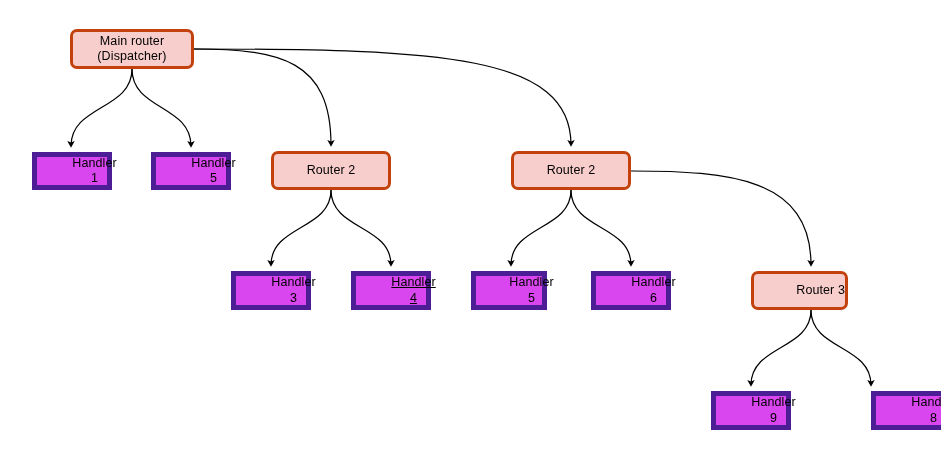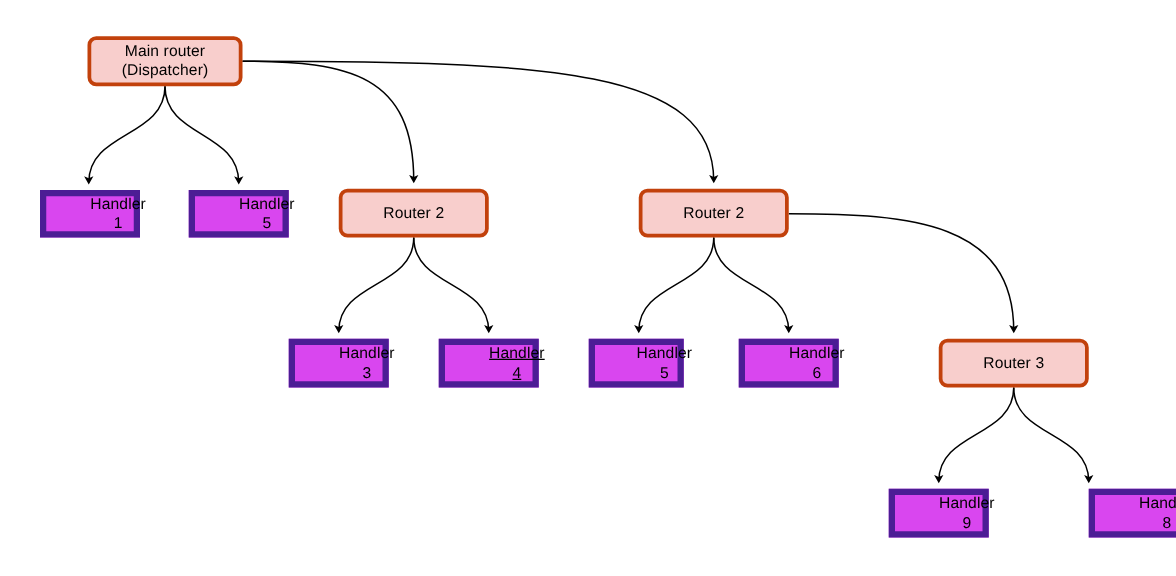--- a/index.html
+++ b/index.html
@@ -85,18 +85,18 @@
       <div class="node router" style="left: 70px; top: 29px; width: 124px; height: 40px;"><span class="node-label">Main router
 (Dispatcher)</span></div>
       <div class="node handler" style="left: 32px; top: 152px; width: 80px; height: 38px;"><span class="node-label">Handler 1</span></div>
       <div class="node handler" style="left: 151px; top: 152px; width: 80px; height: 38px;"><span class="node-label">Handler 5</span></div>
       <div class="node router" style="left: 271px; top: 151px; width: 120px; height: 39px;"><span class="node-label">Router 2</span></div>
       <div class="node router" style="left: 511px; top: 151px; width: 120px; height: 39px; align-items: center;"><span class="node-label">Router 2</span></div>
       <div class="node handler" style="left: 231px; top: 271px; width: 80px; height: 39px;"><span class="node-label">Handler 3</span></div>
       <div class="node handler" style="left: 351px; top: 271px; width: 80px; height: 39px; text-decoration: underline;"><span class="node-label">Handler 4</span></div>
       <div class="node handler" style="left: 471px; top: 271px; width: 76px; height: 39px;"><span class="node-label">Handler 5</span></div>
       <div class="node handler" style="left: 591px; top: 271px; width: 80px; height: 39px;"><span class="node-label">Handler 6</span></div>
-      <div class="node router" style="left: 751px; top: 271px; width: 120px; height: 39px;"><span class="node-label">Router 3</span></div>
+      <div class="node router" style="left: 751px; top: 271px; width: 97px; height: 39px; justify-content: flex-end;"><span class="node-label">Router 3</span></div>
       <div class="node handler" style="left: 711px; top: 391px; width: 80px; height: 39px;"><span class="node-label">Handler 9</span></div>
       <div class="node handler" style="left: 831px; top: 391px; width: 80px; height: 39px; margin-left: 40px;"><span class="node-label">Handler 8</span></div>
     </div>
 
 </div>
 
 </body></html>

